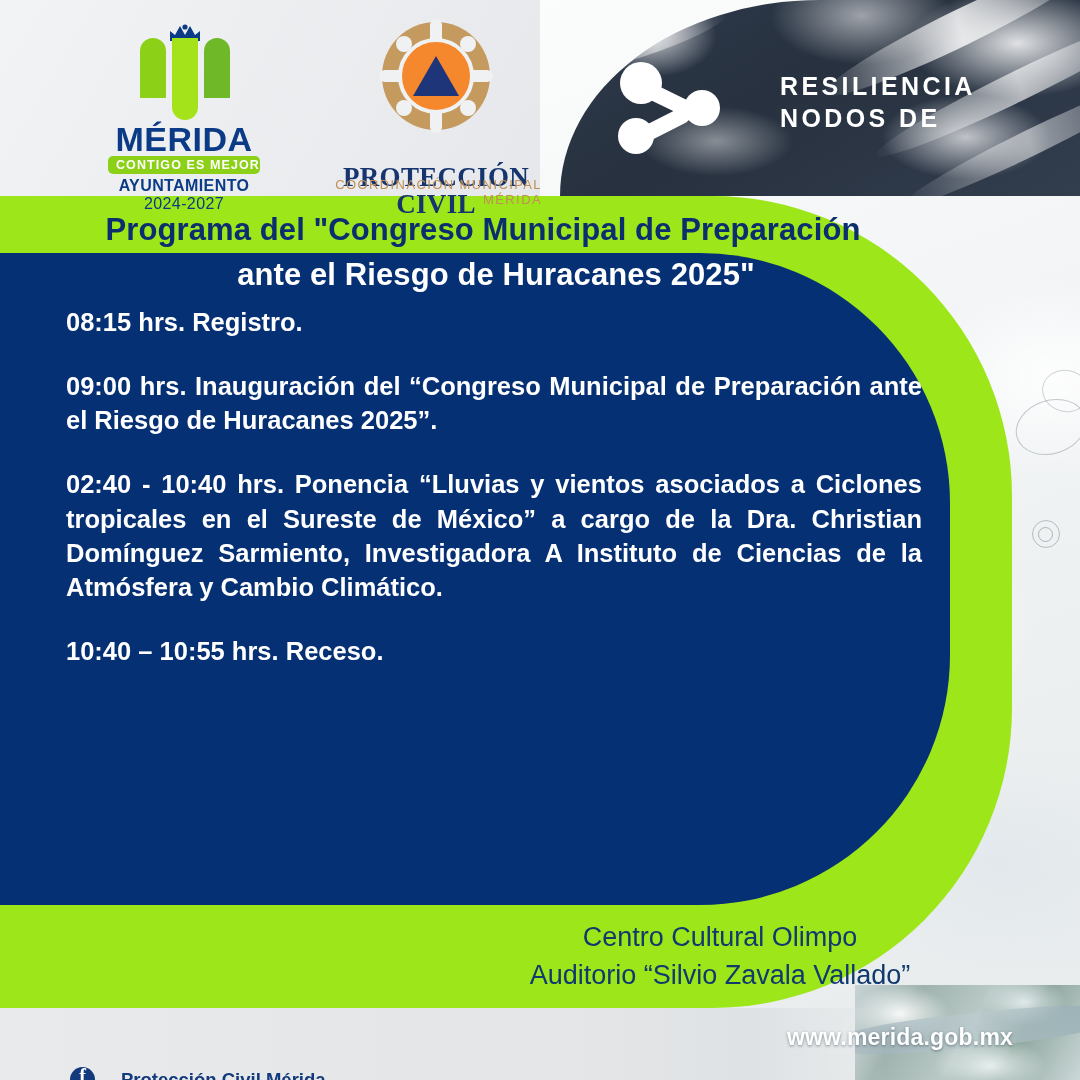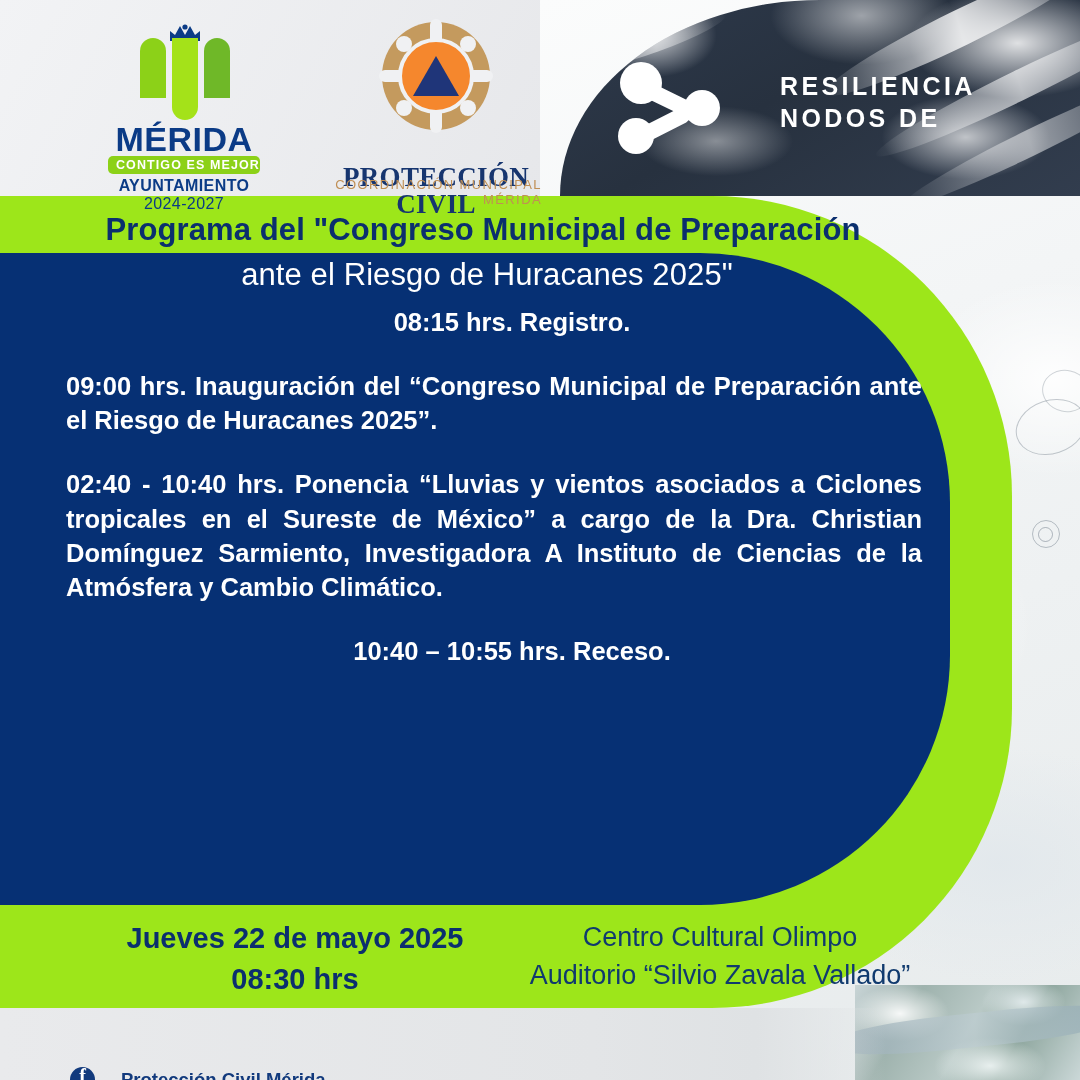--- a/index.html
+++ b/index.html
@@ -126,29 +126,29 @@
   .nd1{left:20px;top:16px;width:42px;height:42px;}
   .nd2{left:84px;top:44px;width:36px;height:36px;}
   .nd3{left:18px;top:72px;width:36px;height:36px;}
   .link{position:absolute;background:#ffffff;}
   .lk1{left:40px;top:32px;width:58px;height:16px;transform:rotate(26deg);transform-origin:left center;border-radius:8px;}
   .lk2{left:38px;top:84px;width:58px;height:16px;transform:rotate(-27deg);transform-origin:left center;border-radius:8px;}
 
   
   .title1{position:absolute;left:0;top:212px;width:966px;text-align:center;
      color:#0b2f6e;font-size:31px;font-weight:bold;letter-spacing:.1px;}
-  .title2{position:absolute;left:4px;top:257px;width:966px;text-align:center;
-     color:#ffffff;font-size:31px;font-weight:normal;letter-spacing:.1px;}
+  .title2{position:absolute;left:13px;top:257px;width:966px;text-align:center;
+     color:#ffffff;font-size:31px;font-weight:bold;letter-spacing:.1px;}
 
   
   .program{position:absolute;left:66px;top:305px;width:856px;color:#ffffff;}
   .pitem{font-size:25.5px;font-weight:bold;line-height:1.34;text-align:justify;
      text-justify:inter-word;margin-bottom:30px;}
   .pitem:last-child{margin-bottom:0;}
-  .pitem.nojust{text-align:center;margin-left:36px;}
+  .pitem.nojust{text-align:left;}
 
   
   .when{position:absolute;left:60px;top:918px;width:470px;text-align:center;
      color:#0b2f6e;font-size:29px;font-weight:bold;line-height:1.42;}
   .where{position:absolute;left:500px;top:918px;width:440px;text-align:center;
      color:#103a6e;font-size:27px;font-weight:normal;line-height:1.42;}
 
   
   .bottombar{position:absolute;left:0;top:1008px;width:1080px;height:72px;
      background:linear-gradient(90deg,#e9eaec 0%,#e3e5e7 55%,#dfe2e4 70%,rgba(223,226,228,0) 82%);}
@@ -246,28 +246,25 @@
   <div class="title1">Programa  del "Congreso Municipal de Preparación</div>
   <div class="title2">ante el Riesgo de Huracanes 2025"</div>
 
   <div class="program">
     <div class="pitem nojust">08:15 hrs. Registro.</div>
     <div class="pitem">09:00 hrs. Inauguración del “Congreso Municipal de Preparación ante el Riesgo  de Huracanes 2025”.</div>
     <div class="pitem">02:40 - 10:40 hrs. Ponencia “Lluvias y vientos asociados a Ciclones tropicales en el Sureste de México” a cargo de la Dra. Christian Domínguez Sarmiento, Investigadora A Instituto de Ciencias de la Atmósfera y Cambio Climático.</div>
     <div class="pitem nojust">10:40 – 10:55 hrs. Receso.</div>
   </div>
 
-  <div class="when">
-    <div>Jueves 22 de mayo 2025</div>
-    <div>08:30 hrs</div>
-  </div>
   <div class="where">
     <div>Centro Cultural Olimpo</div>
     <div>Auditorio “Silvio Zavala Vallado”</div>
   </div>
 
   <div class="bottombar"></div>
   <div class="fblock fb1">
     <span class="fbicon"></span>
     <span>Protección Civil Mérida</span>
   </div>
+  <div class="weburl">www.merida.gob.mx</div>
 
 </div>
 
 </body></html>

